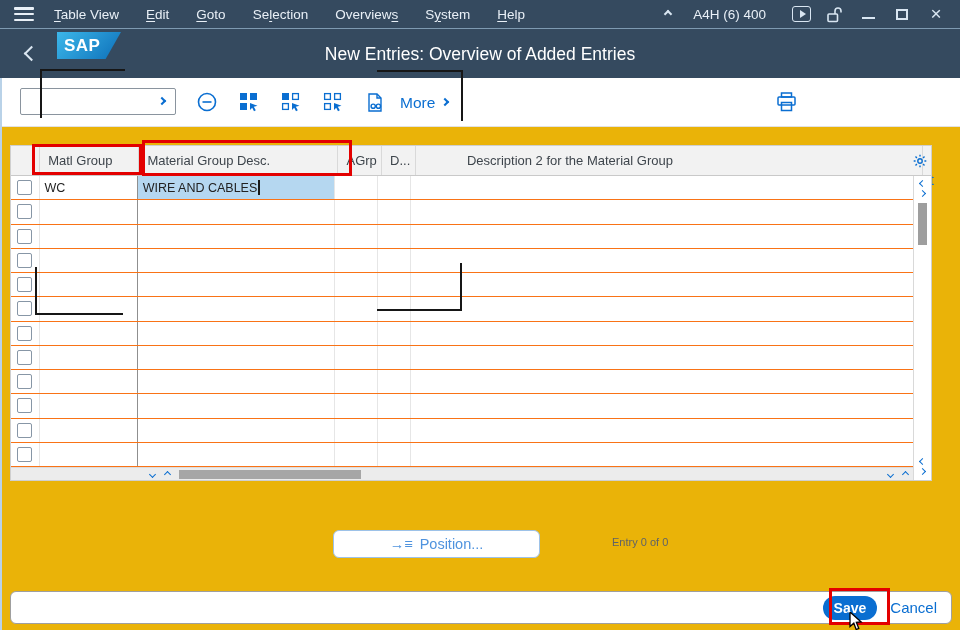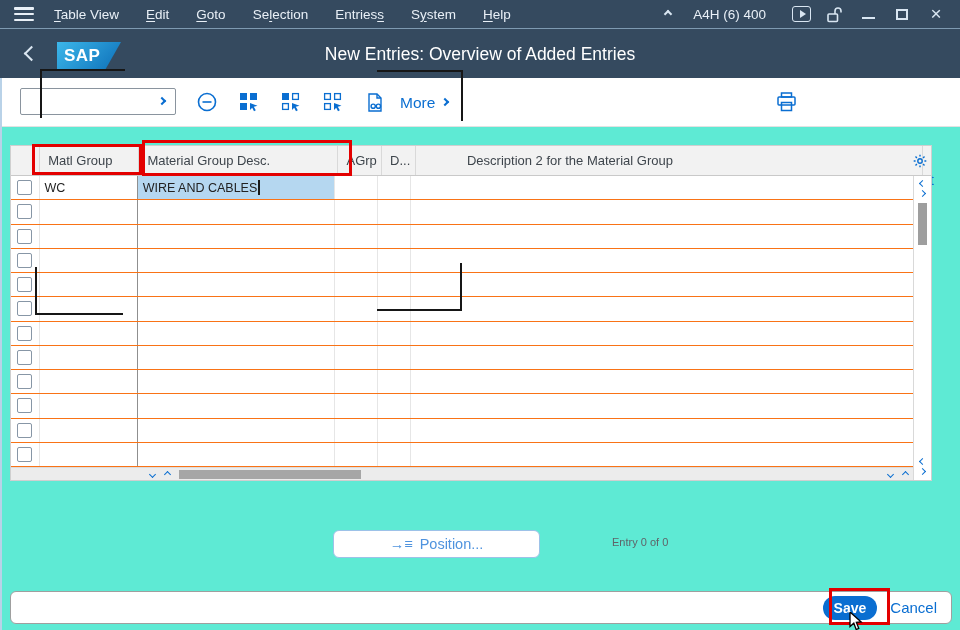--- a/index.html
+++ b/index.html
@@ -1,17 +1,17 @@
 <!DOCTYPE html>
 <html><head>
 <meta charset="utf-8">
 <style>
   * { margin:0; padding:0; box-sizing:border-box; }
   body { background:#d0d0d0; font-family:"Liberation Sans", sans-serif; }
-  .screen { position:relative; width:960px; height:630px; background:#5eead4; overflow:hidden; }
+  .screen { position:relative; width:960px; height:630px; background:#eab308; overflow:hidden; }
 
   
   .menubar { position:absolute; left:0; top:0; width:960px; height:28px; background:#354a5f;
              display:flex; align-items:center; }
   .hamburger { width:20px; height:14px; margin:0 20px 0 14px; display:flex; flex-direction:column; justify-content:space-between; cursor:pointer; }
   .hamburger span { display:block; height:2.5px; background:#e9f0f7; border-radius:1px; }
   .menu-item { color:#e9f0f7; font-size:13.5px; margin-right:27px; cursor:pointer; white-space:nowrap; }
   .menu-item .ak { text-decoration:underline; text-underline-offset:2px; }
   .mb-right { margin-left:auto; display:flex; align-items:center; padding-right:16px; }
   .chev { display:inline-block; width:6px; height:6px; border-right:2px solid #0a6ed1; border-bottom:2px solid #0a6ed1; }
@@ -25,21 +25,21 @@
   .playbox i { display:block; width:0; height:0; border-left:6px solid #d9e6f2; border-top:4px solid transparent; border-bottom:4px solid transparent; margin-left:2px; }
   .winbtn { margin-left:18px; display:flex; align-items:center; justify-content:center; width:16px; height:16px; cursor:pointer; }
   .minbar { width:13px; height:2.5px; background:#d9e6f2; margin-top:8px; }
   .maxbox { width:12px; height:11px; border:2px solid #d9e6f2; }
   .closex { color:#d9e6f2; font-size:19px; line-height:16px; }
   .bar-divider { position:absolute; left:0; top:28px; width:960px; height:1px; background:#7e9ab1; }
 
   
   .titlebar { position:absolute; left:0; top:29px; width:960px; height:49px; background:#354a5f; }
   .backarrow { position:absolute; left:26px; top:19px; width:11px; height:11px; border-left:2.5px solid #dbe7f2; border-bottom:2.5px solid #dbe7f2; transform:rotate(45deg); cursor:pointer; }
-  .saplogo { position:absolute; left:57px; top:13px; width:64px; height:27px;
+  .saplogo { position:absolute; left:57px; top:3px; width:64px; height:27px;
              background:linear-gradient(135deg,#3cb7ea 0%,#0d6fb8 100%);
              clip-path:polygon(0 0,100% 0,76% 100%,0 100%);
              color:#fff; font-weight:bold; font-size:17px; letter-spacing:.5px;
              display:flex; align-items:center; padding-left:7px; }
   .apptitle { position:absolute; left:0; right:0; top:15px; text-align:center; color:#ffffff; font-size:17.5px; }
 
   
   .toolbar { position:absolute; left:0; top:78px; width:960px; height:49px; background:#ffffff; border-bottom:1px solid #e2e2e2; }
   .combo { position:absolute; left:20px; top:10px; width:156px; height:27px; background:#fff; border:1px solid #8a949e; border-radius:2px; cursor:pointer; }
   .combo .chev { position:absolute; right:10px; top:9px; }
@@ -112,21 +112,21 @@
   <div class="menubar">
     <div class="hamburger">
         <span></span>
         <span></span>
         <span></span>
       </div>
     <div class="menu-item"><span></span><span class="ak">T</span><span>able View</span></div>
     <div class="menu-item"><span></span><span class="ak">E</span><span>dit</span></div>
     <div class="menu-item"><span></span><span class="ak">G</span><span>oto</span></div>
     <div class="menu-item"><span>Se</span><span class="ak">l</span><span>ection</span></div>
-    <div class="menu-item"><span>Entries</span><span class="ak">s</span><span></span></div>
+    <div class="menu-item"><span>Overview</span><span class="ak">s</span><span></span></div>
     <div class="menu-item"><span>S</span><span class="ak">y</span><span>stem</span></div>
     <div class="menu-item"><span></span><span class="ak">H</span><span>elp</span></div>
     <div class="mb-right">
       <span class="chev light chev-right"></span>
       <span class="sysid">A4H (6) 400</span>
       <span class="playbox">
           <i></i>
         </span>
       <svg width="15" height="17" viewBox="0 0 15 17" fill="none" stroke="#d9e6f2" stroke-width="1.6" style="cursor:pointer">
         <rect x="1" y="8" width="9.5" height="7.5" rx="1"></rect>

